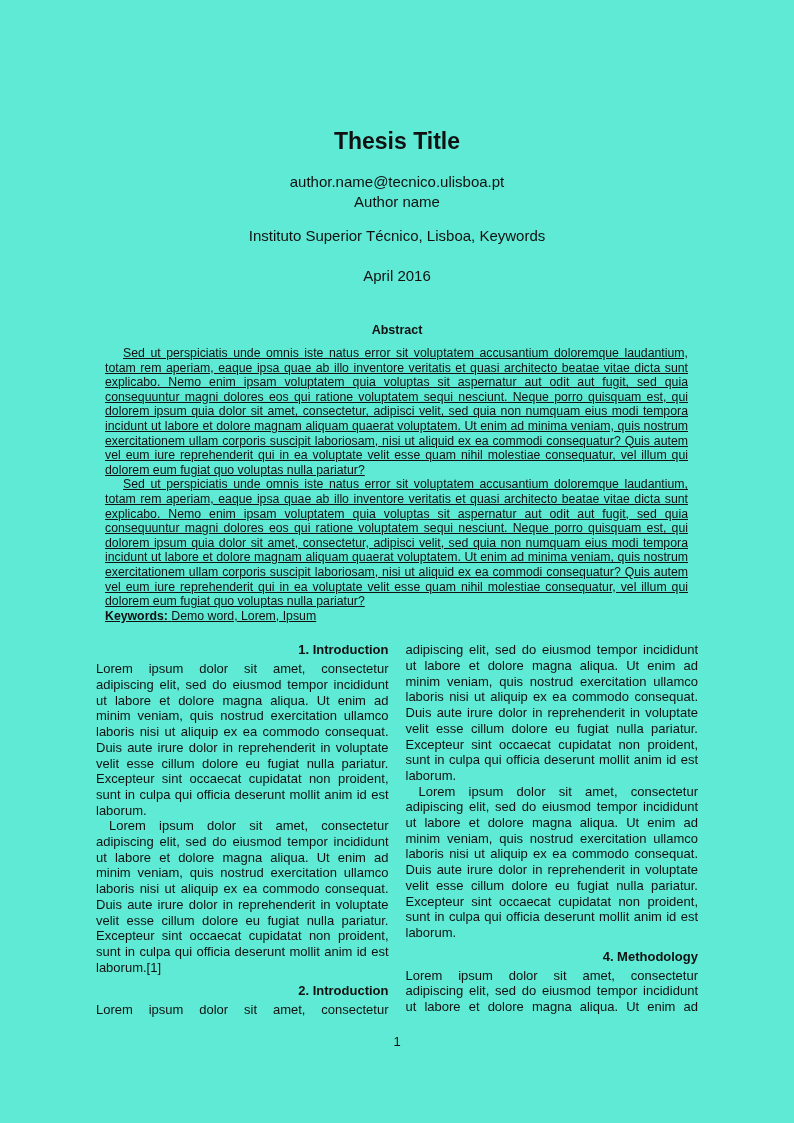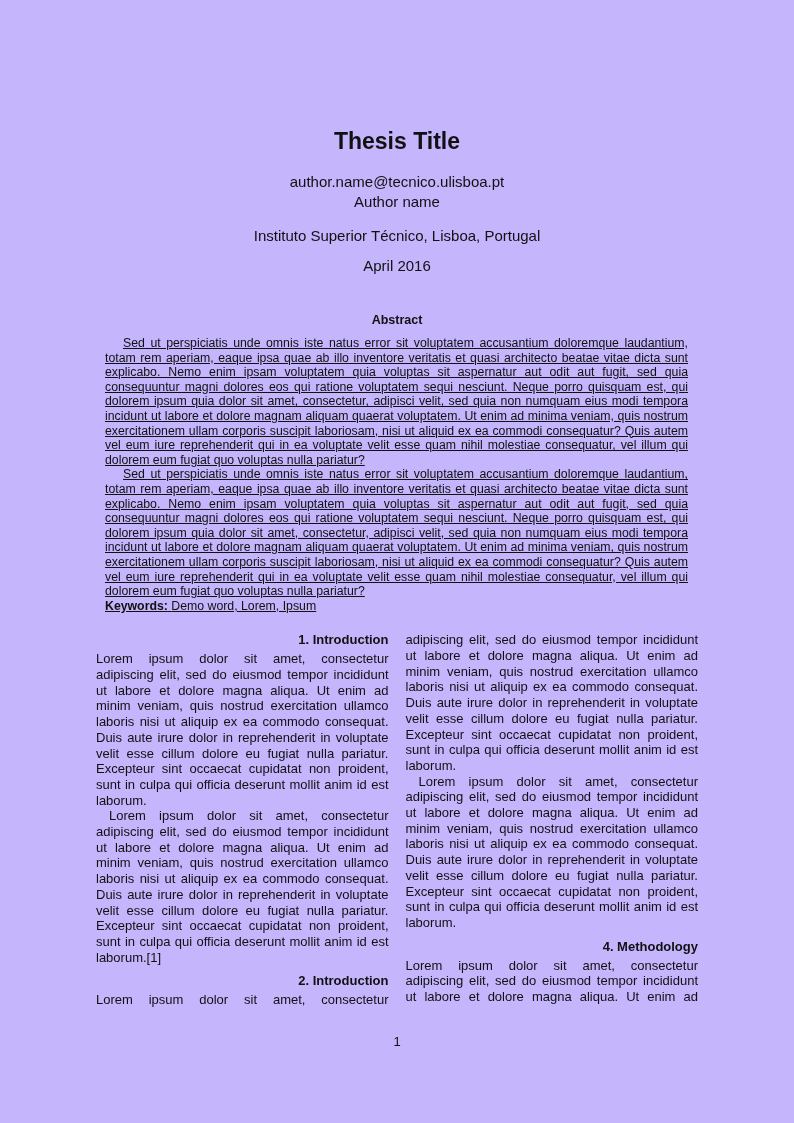--- a/index.html
+++ b/index.html
@@ -4,21 +4,21 @@
 <style>
   html, body {
     margin: 0;
     padding: 0;
     background: #ffffff;
   }
   .page {
     position: relative;
     width: 794px;
     height: 1123px;
-    background: #c4b5fd;
+    background: #5eead4;
     color: #111111;
     font-family: "Liberation Sans", "DejaVu Sans", sans-serif;
     box-sizing: border-box;
     padding: 128px 96px 0 96px;
     overflow: hidden;
   }
 
   
   .titleblock { text-align: center; }
   .doc-title {
@@ -31,21 +31,21 @@
     margin-top: 18px;
     font-size: 15px;
     line-height: 20px;
   }
   .affiliation-line {
     margin-top: 14px;
     font-size: 15px;
     line-height: 20px;
   }
   .date-line {
-    margin-top: 10px;
+    margin-top: 20px;
     font-size: 15px;
     line-height: 20px;
   }
 
   
   .abstract-heading {
     margin: 37px 0 0 0;
     text-align: center;
     font-size: 12.5px;
     line-height: 15px;
@@ -112,21 +112,21 @@
 <body>
 
 <div class="page">
 
   <header class="titleblock">
     <h1 class="doc-title">Thesis Title</h1>
     <div class="author-block">
       <div>author.name@tecnico.ulisboa.pt</div>
       <div>Author name</div>
     </div>
-    <div class="affiliation-line">Instituto Superior Técnico, Lisboa, Portugal</div>
+    <div class="affiliation-line">Instituto Superior Técnico, Lisboa, Keywords</div>
     <div class="date-line">April 2016</div>
   </header>
 
   <section>
     <h2 class="abstract-heading">Abstract</h2>
     <div class="abstract-body">
       <p>Sed ut perspiciatis unde omnis iste natus error sit voluptatem accusantium doloremque laudantium, totam rem aperiam, eaque ipsa quae ab illo inventore veritatis et quasi architecto beatae vitae dicta sunt explicabo. Nemo enim ipsam voluptatem quia voluptas sit aspernatur aut odit aut fugit, sed quia consequuntur magni dolores eos qui ratione voluptatem sequi nesciunt. Neque porro quisquam est, qui dolorem ipsum quia dolor sit amet, consectetur, adipisci velit, sed quia non numquam eius modi tempora incidunt ut labore et dolore magnam aliquam quaerat voluptatem. Ut enim ad minima veniam, quis nostrum exercitationem ullam corporis suscipit laboriosam, nisi ut aliquid ex ea commodi consequatur? Quis autem vel eum iure reprehenderit qui in ea voluptate velit esse quam nihil molestiae consequatur, vel illum qui dolorem eum fugiat quo voluptas nulla pariatur?</p>
       <p>Sed ut perspiciatis unde omnis iste natus error sit voluptatem accusantium doloremque laudantium, totam rem aperiam, eaque ipsa quae ab illo inventore veritatis et quasi architecto beatae vitae dicta sunt explicabo. Nemo enim ipsam voluptatem quia voluptas sit aspernatur aut odit aut fugit, sed quia consequuntur magni dolores eos qui ratione voluptatem sequi nesciunt. Neque porro quisquam est, qui dolorem ipsum quia dolor sit amet, consectetur, adipisci velit, sed quia non numquam eius modi tempora incidunt ut labore et dolore magnam aliquam quaerat voluptatem. Ut enim ad minima veniam, quis nostrum exercitationem ullam corporis suscipit laboriosam, nisi ut aliquid ex ea commodi consequatur? Quis autem vel eum iure reprehenderit qui in ea voluptate velit esse quam nihil molestiae consequatur, vel illum qui dolorem eum fugiat quo voluptas nulla pariatur?</p>
       <p class="keywords-line"><span class="keywords-label">Keywords:</span> <span>Demo word, Lorem, Ipsum</span></p>
     </div>

